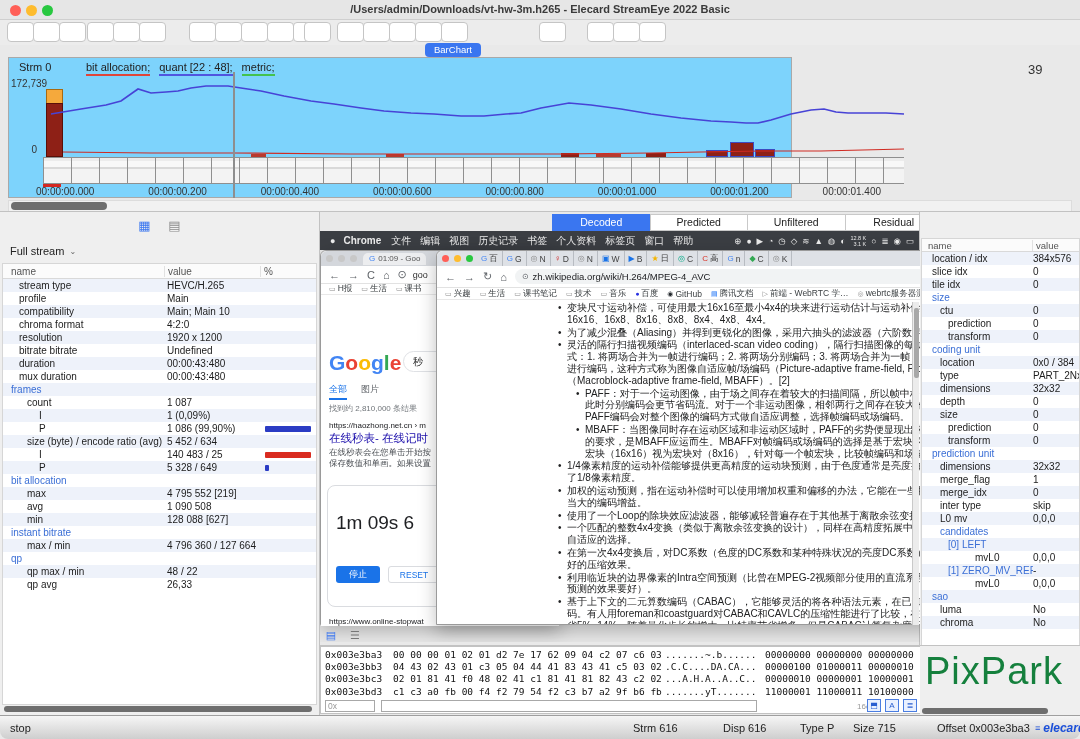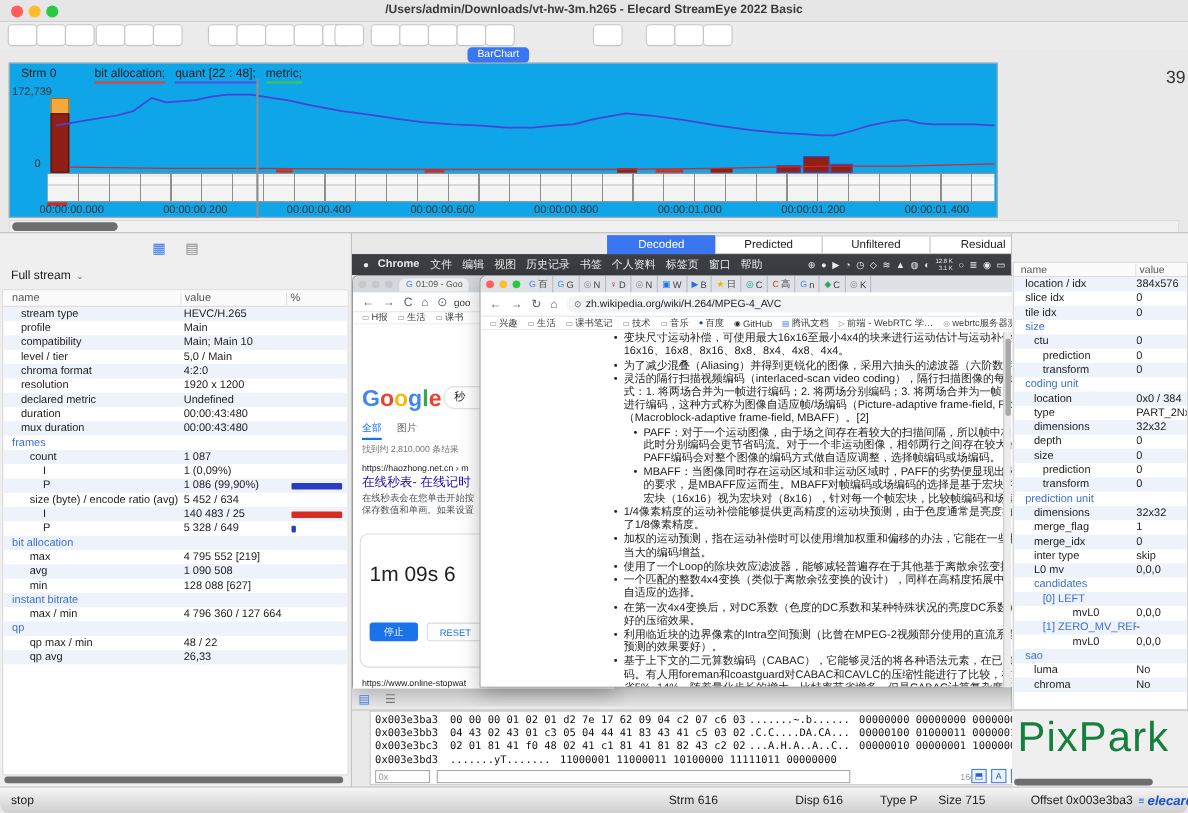--- a/index.html
+++ b/index.html
@@ -10,35 +10,35 @@
 #titlebar .title{position:absolute;left:0;right:0;top:3px;text-align:center;font-size:11px;font-weight:bold;color:#3a3a3a}
 
 #toolbar{position:absolute;left:0;top:20px;width:1080px;height:25px;background:#ececec}
 .tbgroup{position:absolute;top:2px;display:flex}
 .tbtn{height:20px;min-width:27px;padding:0 5px;background:#fff;border:1px solid #c5c5c5;border-radius:4px;margin-left:-1px;display:flex;align-items:center;justify-content:center;gap:2px;font-size:11px;color:#3d3d3d;cursor:default}
 .tbtn .tg{white-space:nowrap}
 .tbtn .dd{font-size:8px;color:#888}
 
 #barchart{position:absolute;left:425px;top:43px;width:56px;height:14px;background:#3a76f0;color:#fff;border:none;border-radius:4px;font-size:9.5px;line-height:14px;text-align:center}
 
-#plot{position:absolute;left:8px;top:57px;width:899px;height:141px;background:#0ea5e9;border:1px solid #a9a9a9}
+#plot{position:absolute;left:8px;top:57px;width:784px;height:141px;background:#7dd3fc;border:1px solid #a9a9a9}
 #plot .psvg{position:absolute;left:0;top:0;width:899px;height:141px;z-index:3}
 polyline{fill:none}.bl{stroke:#4743d6;stroke-width:1.6}.rl{stroke:#d02a22;stroke-width:1.2}
 .cbar{position:absolute;z-index:2}
 #fstrip{position:absolute;left:34px;top:99px;width:861px;height:27px;z-index:1;border-top:1px solid #8f8f8f;border-bottom:1px solid #8f8f8f;background:repeating-linear-gradient(90deg,#8f8f8f 0 1px,transparent 1px 28px),repeating-linear-gradient(180deg,#ececec 0 3px,#f8f8f8 3px 9px,#d9d9d9 9px 11px,#f3f3f3 11px 26px)}
 #times{position:absolute;left:0;top:128px;width:899px;display:flex;z-index:2}
 #times span{flex:1;text-align:center;font-size:10px;color:#333}
 #cursor{position:absolute;left:224px;top:14px;width:2px;height:126px;background:#8e8e8e;z-index:4}
 #strm{position:absolute;left:10px;top:3px;font-size:11px;color:#222;z-index:5}
 #legend{position:absolute;left:77px;top:3px;display:flex;gap:9px;z-index:5}
 #legend .li .lt{font-size:11px;color:#222}
 #legend .li .ul{height:2px;margin-top:1px}
 #ymax{position:absolute;left:2px;top:20px;font-size:10px;color:#333;z-index:5}
 #yzero{position:absolute;left:14px;top:86px;width:14px;text-align:right;font-size:10px;color:#333;z-index:5}
-#qmax{position:absolute;left:1060px;top:62px;font-size:16px;color:#333}
+#qmax{position:absolute;left:1028px;top:62px;font-size:13px;color:#333}
 #chscroll{position:absolute;left:8px;top:200px;width:1064px;height:12px;background:#f1f1f1;border:1px solid #dcdcdc}
 #chthumb{position:absolute;left:2px;top:1px;width:96px;height:8px;background:#6e6e6e;border-radius:4px}
 
 #leftpanel{position:absolute;left:0;top:212px;width:319px;height:503px;background:#efefef}
 #ltools{position:absolute;left:0;top:5px;width:319px;display:flex;justify-content:center;gap:12px}
 .ptool{width:18px;height:16px;background:none;border:none;font-size:13px}
 #lfilter{position:absolute;left:10px;top:33px;font-size:11px;color:#222;display:flex;gap:5px;align-items:center}
 #lfilter .chev{font-size:8px;color:#666}
 #lwhite{position:absolute;left:2px;top:51px;width:315px;height:442px;background:#fff;border:1px solid #d6d6d6}
 #lhead{display:flex;height:15px;border-bottom:1px solid #d9d9d9;background:#fbfbfb;font-size:10px;color:#555;align-items:center}
@@ -109,21 +109,21 @@
 #wtext{position:absolute;left:120px;top:2px;width:600px}
 .wb,.ws{position:relative;padding-left:10px;font-size:10px;line-height:11.8px;color:#202122;margin-bottom:1px}
 .wb::before,.ws::before{content:"•";position:absolute;left:1px;top:0;color:#202122}
 .ws{margin-left:18px}
 #wscroll{position:absolute;left:912px;top:302px;width:7px;height:323px;background:#ececec;border-left:1px solid #c9c9c9;z-index:5}
 #wsthumb{position:absolute;left:1px;top:6px;width:5px;height:70px;background:#a8a8a8;border-radius:2px}
 
 #midicons{position:absolute;left:323px;top:628px;display:flex;gap:8px;z-index:3}
 .mico{width:16px;height:14px;border:none;background:none;font-size:11px}
 
-#hexpanel{position:absolute;left:336px;top:646px;width:682px;height:68px;background:#fff;border:1px solid #c2c2c2;overflow:hidden}
+#hexpanel{position:absolute;left:320px;top:646px;width:682px;height:68px;background:#fff;border:1px solid #c2c2c2;overflow:hidden}
 .hxr{display:flex;height:12.2px;font-family:"DejaVu Sans Mono",monospace;font-size:9.5px;color:#111;white-space:pre}
 .hxr .a{width:72px;padding-left:4px}
 .hxr .by{width:272px}
 .hxr .as{width:100px}
 .hxr .bi{flex:1;overflow:hidden}
 #hexin{position:absolute;left:4px;top:53px;display:flex;gap:6px;align-items:center}
 #hxoff{width:50px;height:12px;border:1px solid #a8a8a8;font-size:8.5px;color:#999;padding-left:2px}
 #hxfind{width:376px;height:12px;border:1px solid #a8a8a8}
 #hxradix{position:absolute;left:536px;top:55px;font-size:8px;color:#999}
 #hexbtns{position:absolute;left:546px;top:52px;display:flex;gap:4px}
@@ -372,36 +372,31 @@
         <span class="n">profile</span>
         <span class="v">Main</span>
         <span class="b"></span>
       </div>
         <div class="lrow">
         <span class="n">compatibility</span>
         <span class="v">Main; Main 10</span>
         <span class="b"></span>
       </div>
         <div class="lrow">
-        <span class="n">level / tier</span>
-        <span class="v">5,0 / Main</span>
-        <span class="b"></span>
-      </div>
-        <div class="lrow">
         <span class="n">chroma format</span>
         <span class="v">4:2:0</span>
         <span class="b"></span>
       </div>
         <div class="lrow">
         <span class="n">resolution</span>
         <span class="v">1920 x 1200</span>
         <span class="b"></span>
       </div>
         <div class="lrow">
-        <span class="n">declared metric</span>
+        <span class="n">bitrate bitrate</span>
         <span class="v">Undefined</span>
         <span class="b"></span>
       </div>
         <div class="lrow">
         <span class="n">duration</span>
         <span class="v">00:00:43:480</span>
         <span class="b"></span>
       </div>
         <div class="lrow">
         <span class="n">mux duration</span>
@@ -758,20 +753,21 @@
       <span class="bi">00000100 01000011 00000010 01000011 00000001</span>
     </div>
       <div class="hxr">
       <span class="a">0x003e3bc3</span>
       <span class="by">02 01 81 41 f0 48 02 41 c1 81 41 81 82 43 c2 02</span>
       <span class="as">...A.H.A..A..C..</span>
       <span class="bi">00000010 00000001 10000001 01000001 11110000</span>
     </div>
       <div class="hxr">
       <span class="a">0x003e3bd3</span>
+      <span class="by">c1 c3 a0 fb 00 f4 f2 79 54 f2 c3 b7 a2 9f b6 fb</span>
       <span class="as">.......yT.......</span>
       <span class="bi">11000001 11000011 10100000 11111011 00000000</span>
     </div>
     </div>
   <div id="hexin">
     <div id="hxoff">0x</div>
     <div id="hxfind"></div>
   </div>
   <span id="hxradix">16c</span>
   <div id="hexbtns">
@@ -913,21 +909,21 @@
   </div>
 </div>
 <div id="rhthumb"></div>
 
 <div id="watermark">PixPark</div>
 
 <div id="statusbar">
   <span id="ststop">stop</span>
   <span>
     
-  <span class="stitem" style="left:608px">Strm 616</span><span class="stitem" style="left:723px">Disp 616</span><span class="stitem" style="left:800px">Type P</span><span class="stitem" style="left:853px">Size 715</span><span class="stitem" style="left:937px">Offset 0x003e3ba3</span></span>
+  <span class="stitem" style="left:633px">Strm 616</span><span class="stitem" style="left:723px">Disp 616</span><span class="stitem" style="left:800px">Type P</span><span class="stitem" style="left:853px">Size 715</span><span class="stitem" style="left:937px">Offset 0x003e3ba3</span></span>
   <span id="stlogo">
     <span class="lb">≡</span>
     <span class="lw">elecard</span>
   </span>
 </div>
 
 <div class="divider" style="left:0;top:211px;width:1080px;height:1px"></div>
 <div class="divider" style="left:319px;top:212px;width:1px;height:503px"></div>
 <div class="divider" style="left:919px;top:212px;width:1px;height:434px"></div>
 <div class="divider" style="left:320px;top:645px;width:760px;height:1px"></div>

